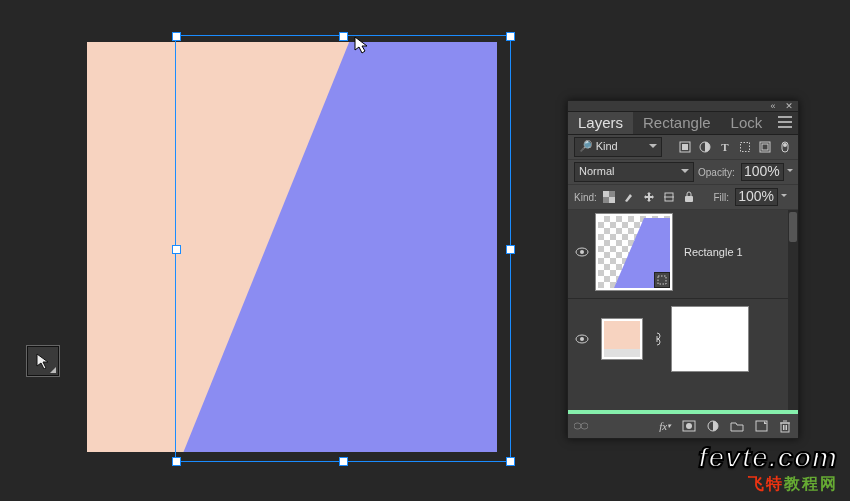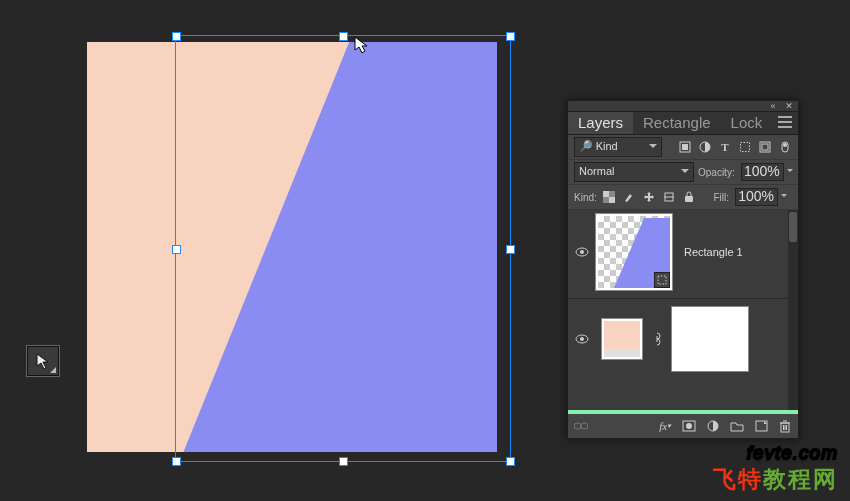--- a/index.html
+++ b/index.html
@@ -267,30 +267,30 @@
 
   .watermark {
     position: absolute;
     right: 12px;
     bottom: 6px;
     text-align: right;
     color: #fff;
     user-select: none;
   }
   .watermark .w1 {
-    font-weight: 400;
-    font-size: 19px;
+    font-weight: 700;
+    font-size: 28px;
     font-style: italic;
     letter-spacing: 1px;
     -webkit-text-stroke: 2px #000;
     text-shadow: 0 2px 2px rgba(0,0,0,0.6);
   }
   .watermark .w2 {
     font-weight: 800;
-    font-size: 23px;
+    font-size: 16px;
     letter-spacing: 2px;
   }
   .watermark .w2 .a { color: #e31; }
   .watermark .w2 .c { color: #6a3; }
 </style>
 </head>
 <body>
 
 <div class="canvas">
   <svg class="shape" viewBox="0 0 410 410" preserveAspectRatio="none">

